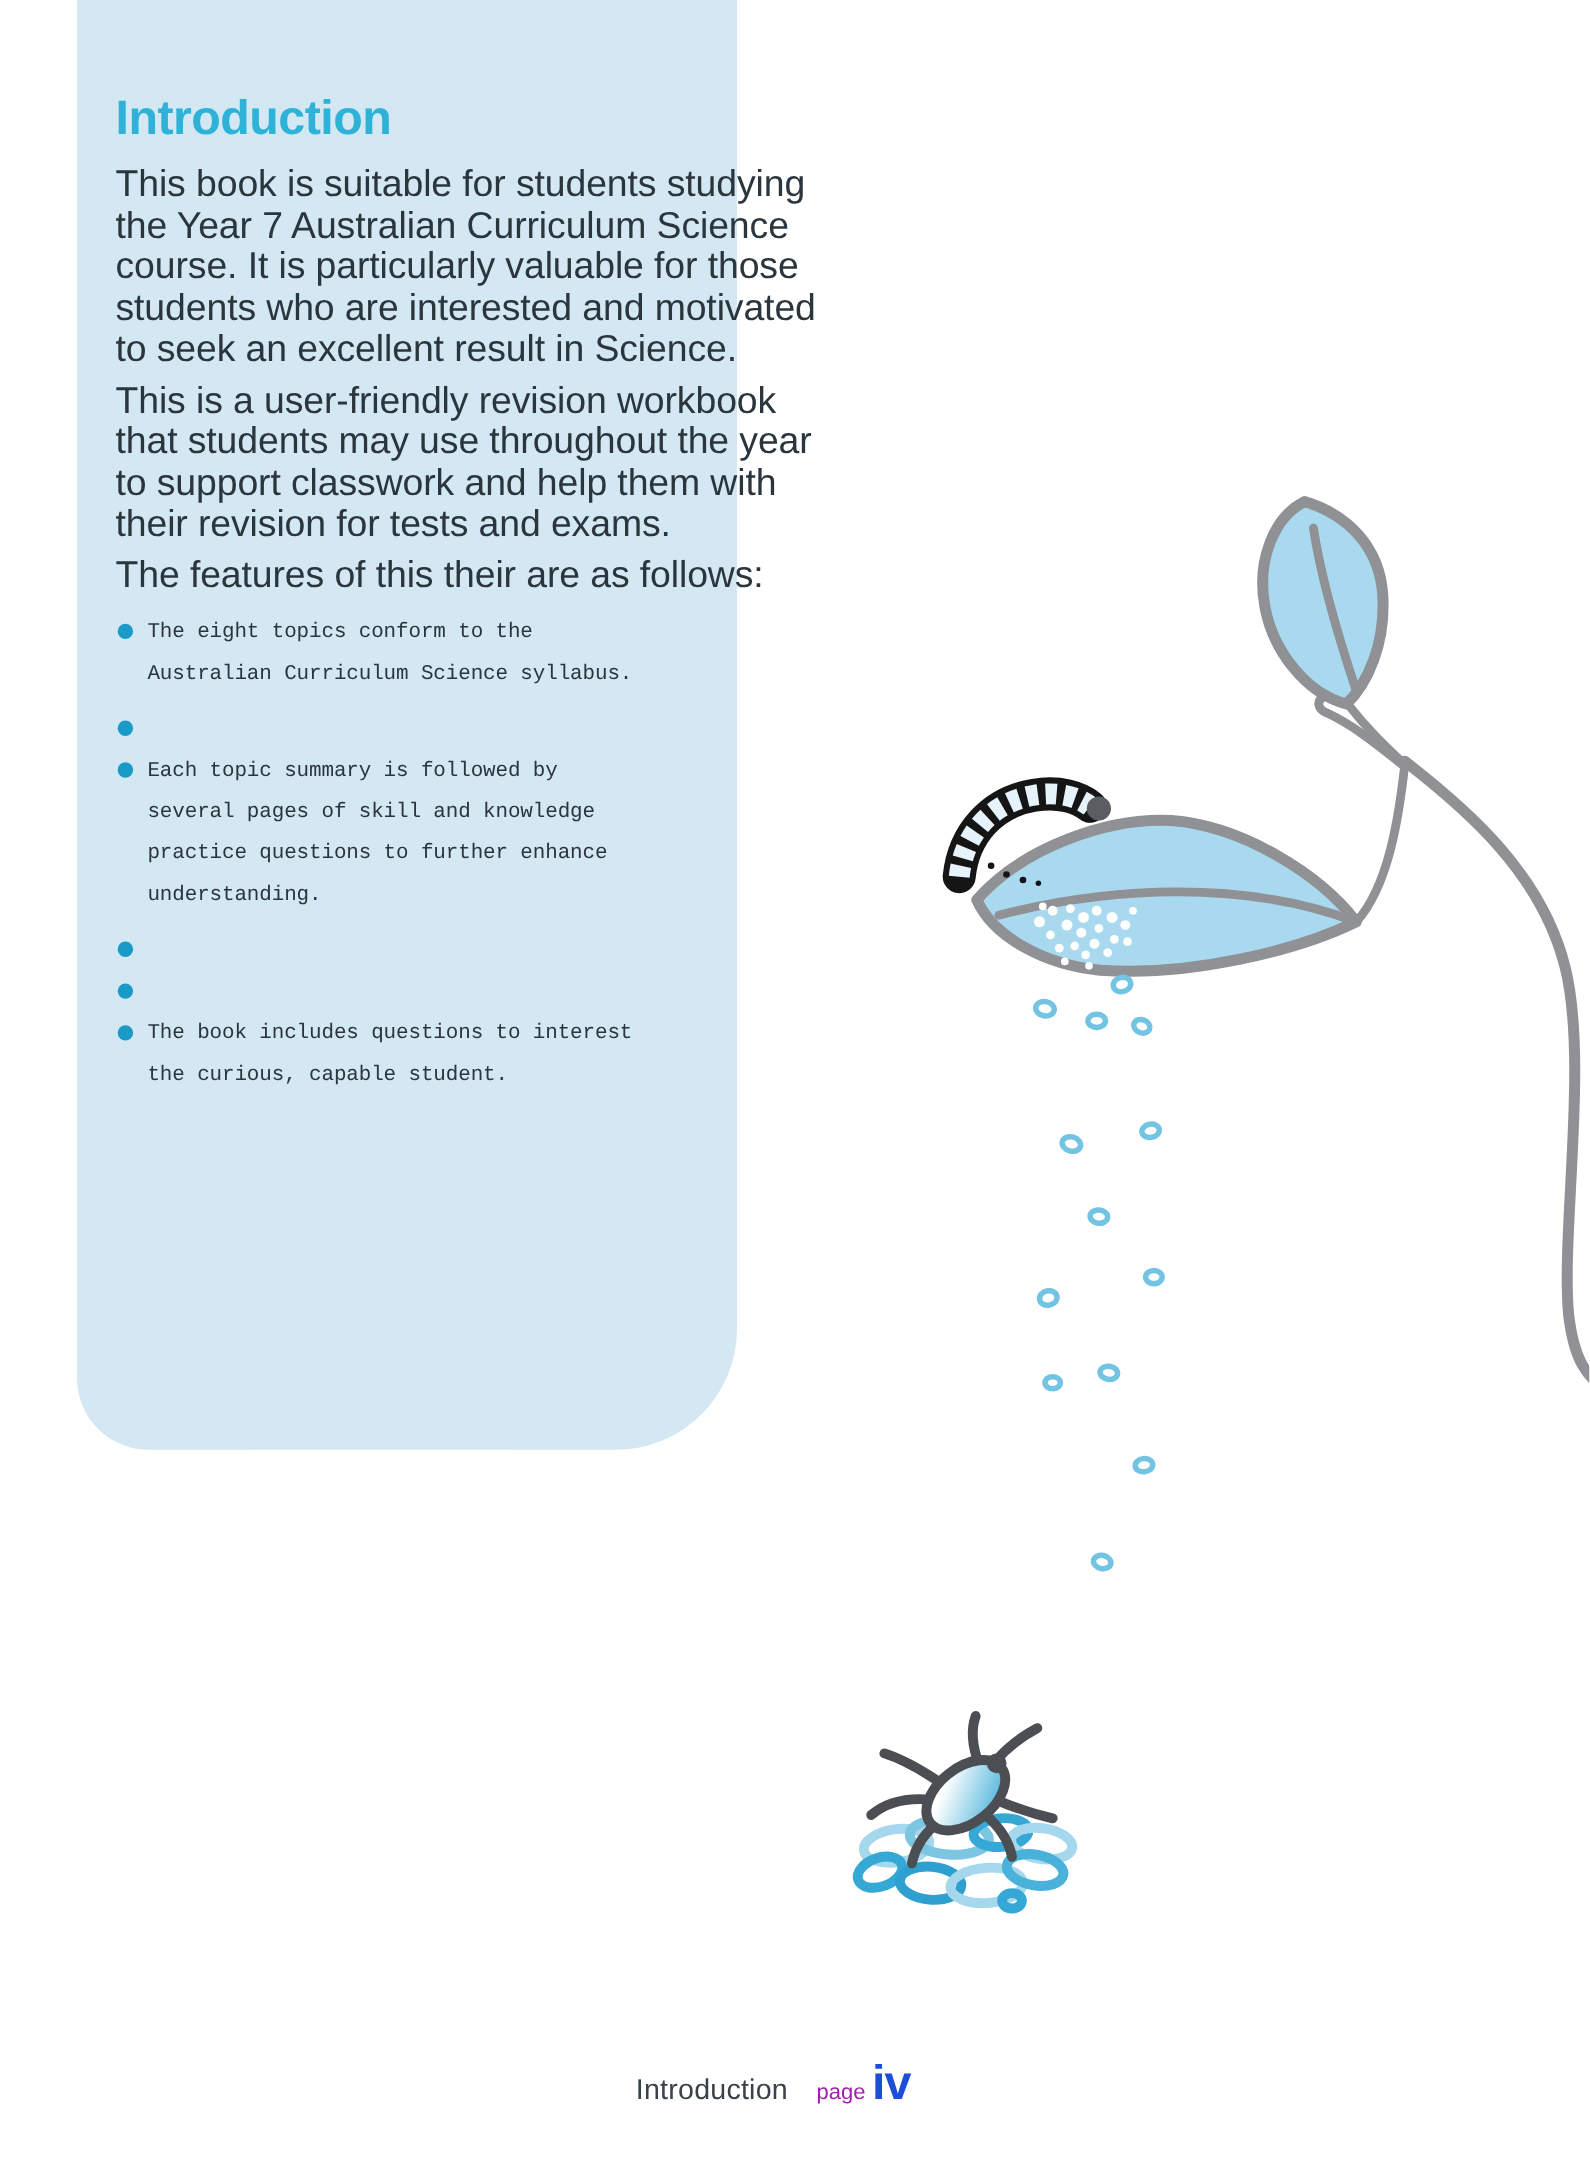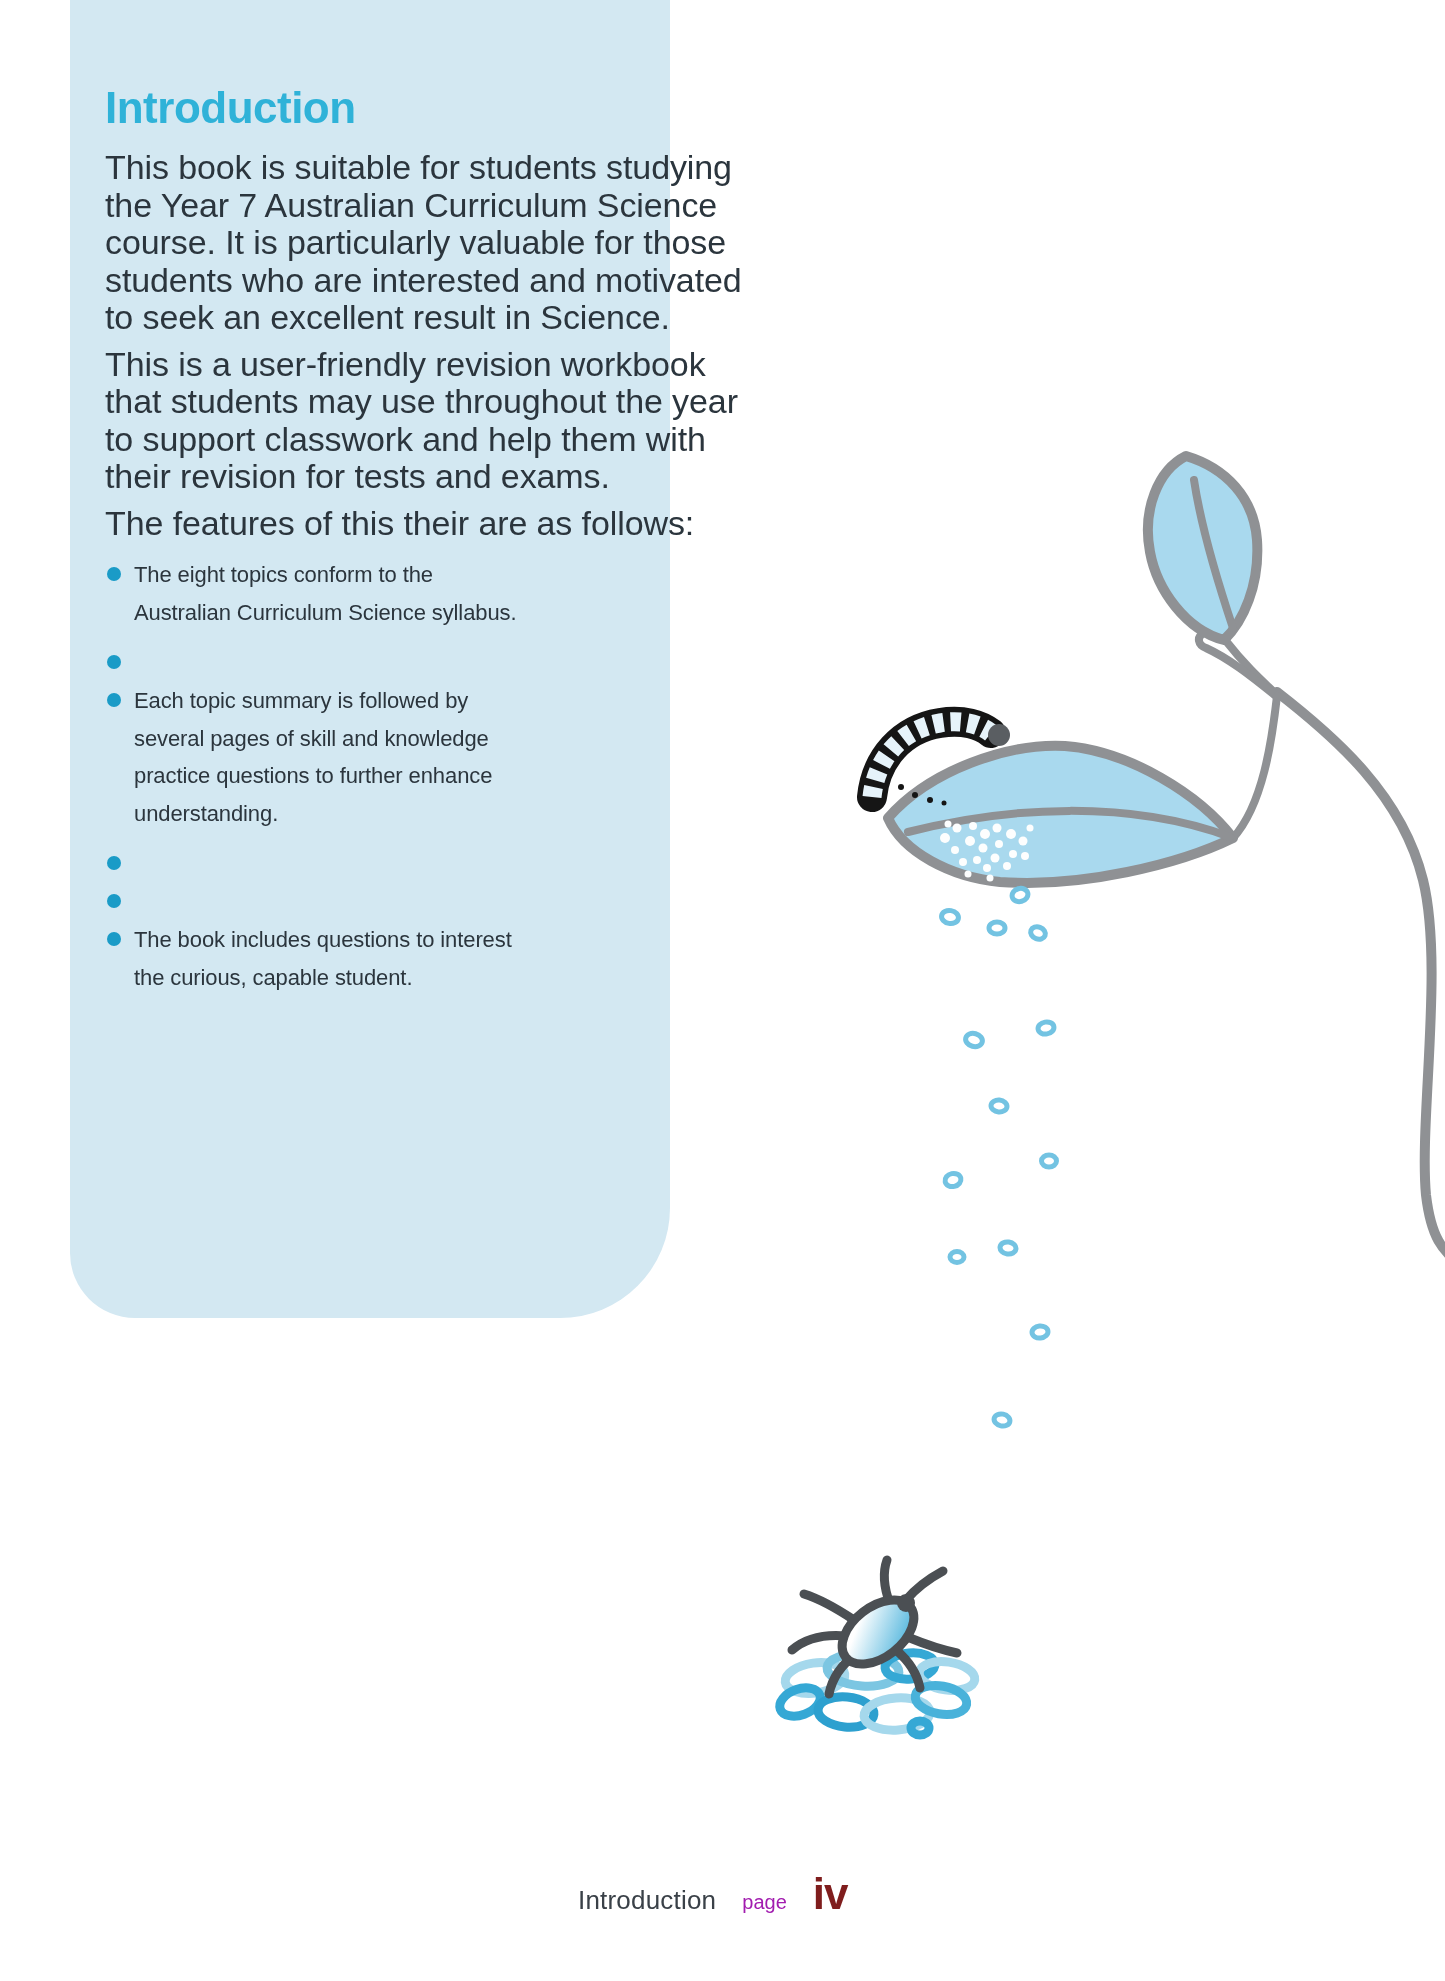--- a/index.html
+++ b/index.html
@@ -22,31 +22,32 @@
   }
   .bullet-list{margin-top:14px;}
   .bullet-item{
     display:flex;align-items:flex-start;margin:0 0 13px 0;
   }
   .dot{
     width:14px;height:14px;border-radius:50%;background:#1a9bc7;
     flex:0 0 14px;margin:11px 13px 0 2px;
   }
   .btext{
-    font-size:22px;line-height:37.5px;color:#2b353d;white-space:nowrap;
+    font-size:19px;line-height:37.5px;color:#2b353d;white-space:nowrap;
     letter-spacing:-0.1px;
+    font-family:Liberation Mono, monospace;
   }
   .plant-svg{position:absolute;left:0;top:0;pointer-events:none;}
   .page-footer{
     position:absolute;left:578px;top:1872px;display:flex;align-items:baseline;
   }
   .footer-section{font-size:26px;color:#3a4148;letter-spacing:0.2px;}
   .footer-pagelabel{font-size:20px;color:#a21caf;margin-left:26px;}
   .footer-pagenum{
-    font-size:44px;font-weight:bold;color:#7f1d1d;margin-left:26px;
+    font-size:44px;font-weight:bold;color:#1d4ed8;margin-left:6px;
     letter-spacing:-1px;line-height:1;
   }
 </style>
 </head>
 <body>
 
 <div class="intro-panel">
   <h1 class="panel-heading">Introduction</h1>
   <div>
       <div class="para">This book is suitable for students studying<br>the Year 7 Australian Curriculum Science<br>course. It is particularly valuable for those<br>students who are interested and motivated<br>to seek an excellent result in Science.</div>

